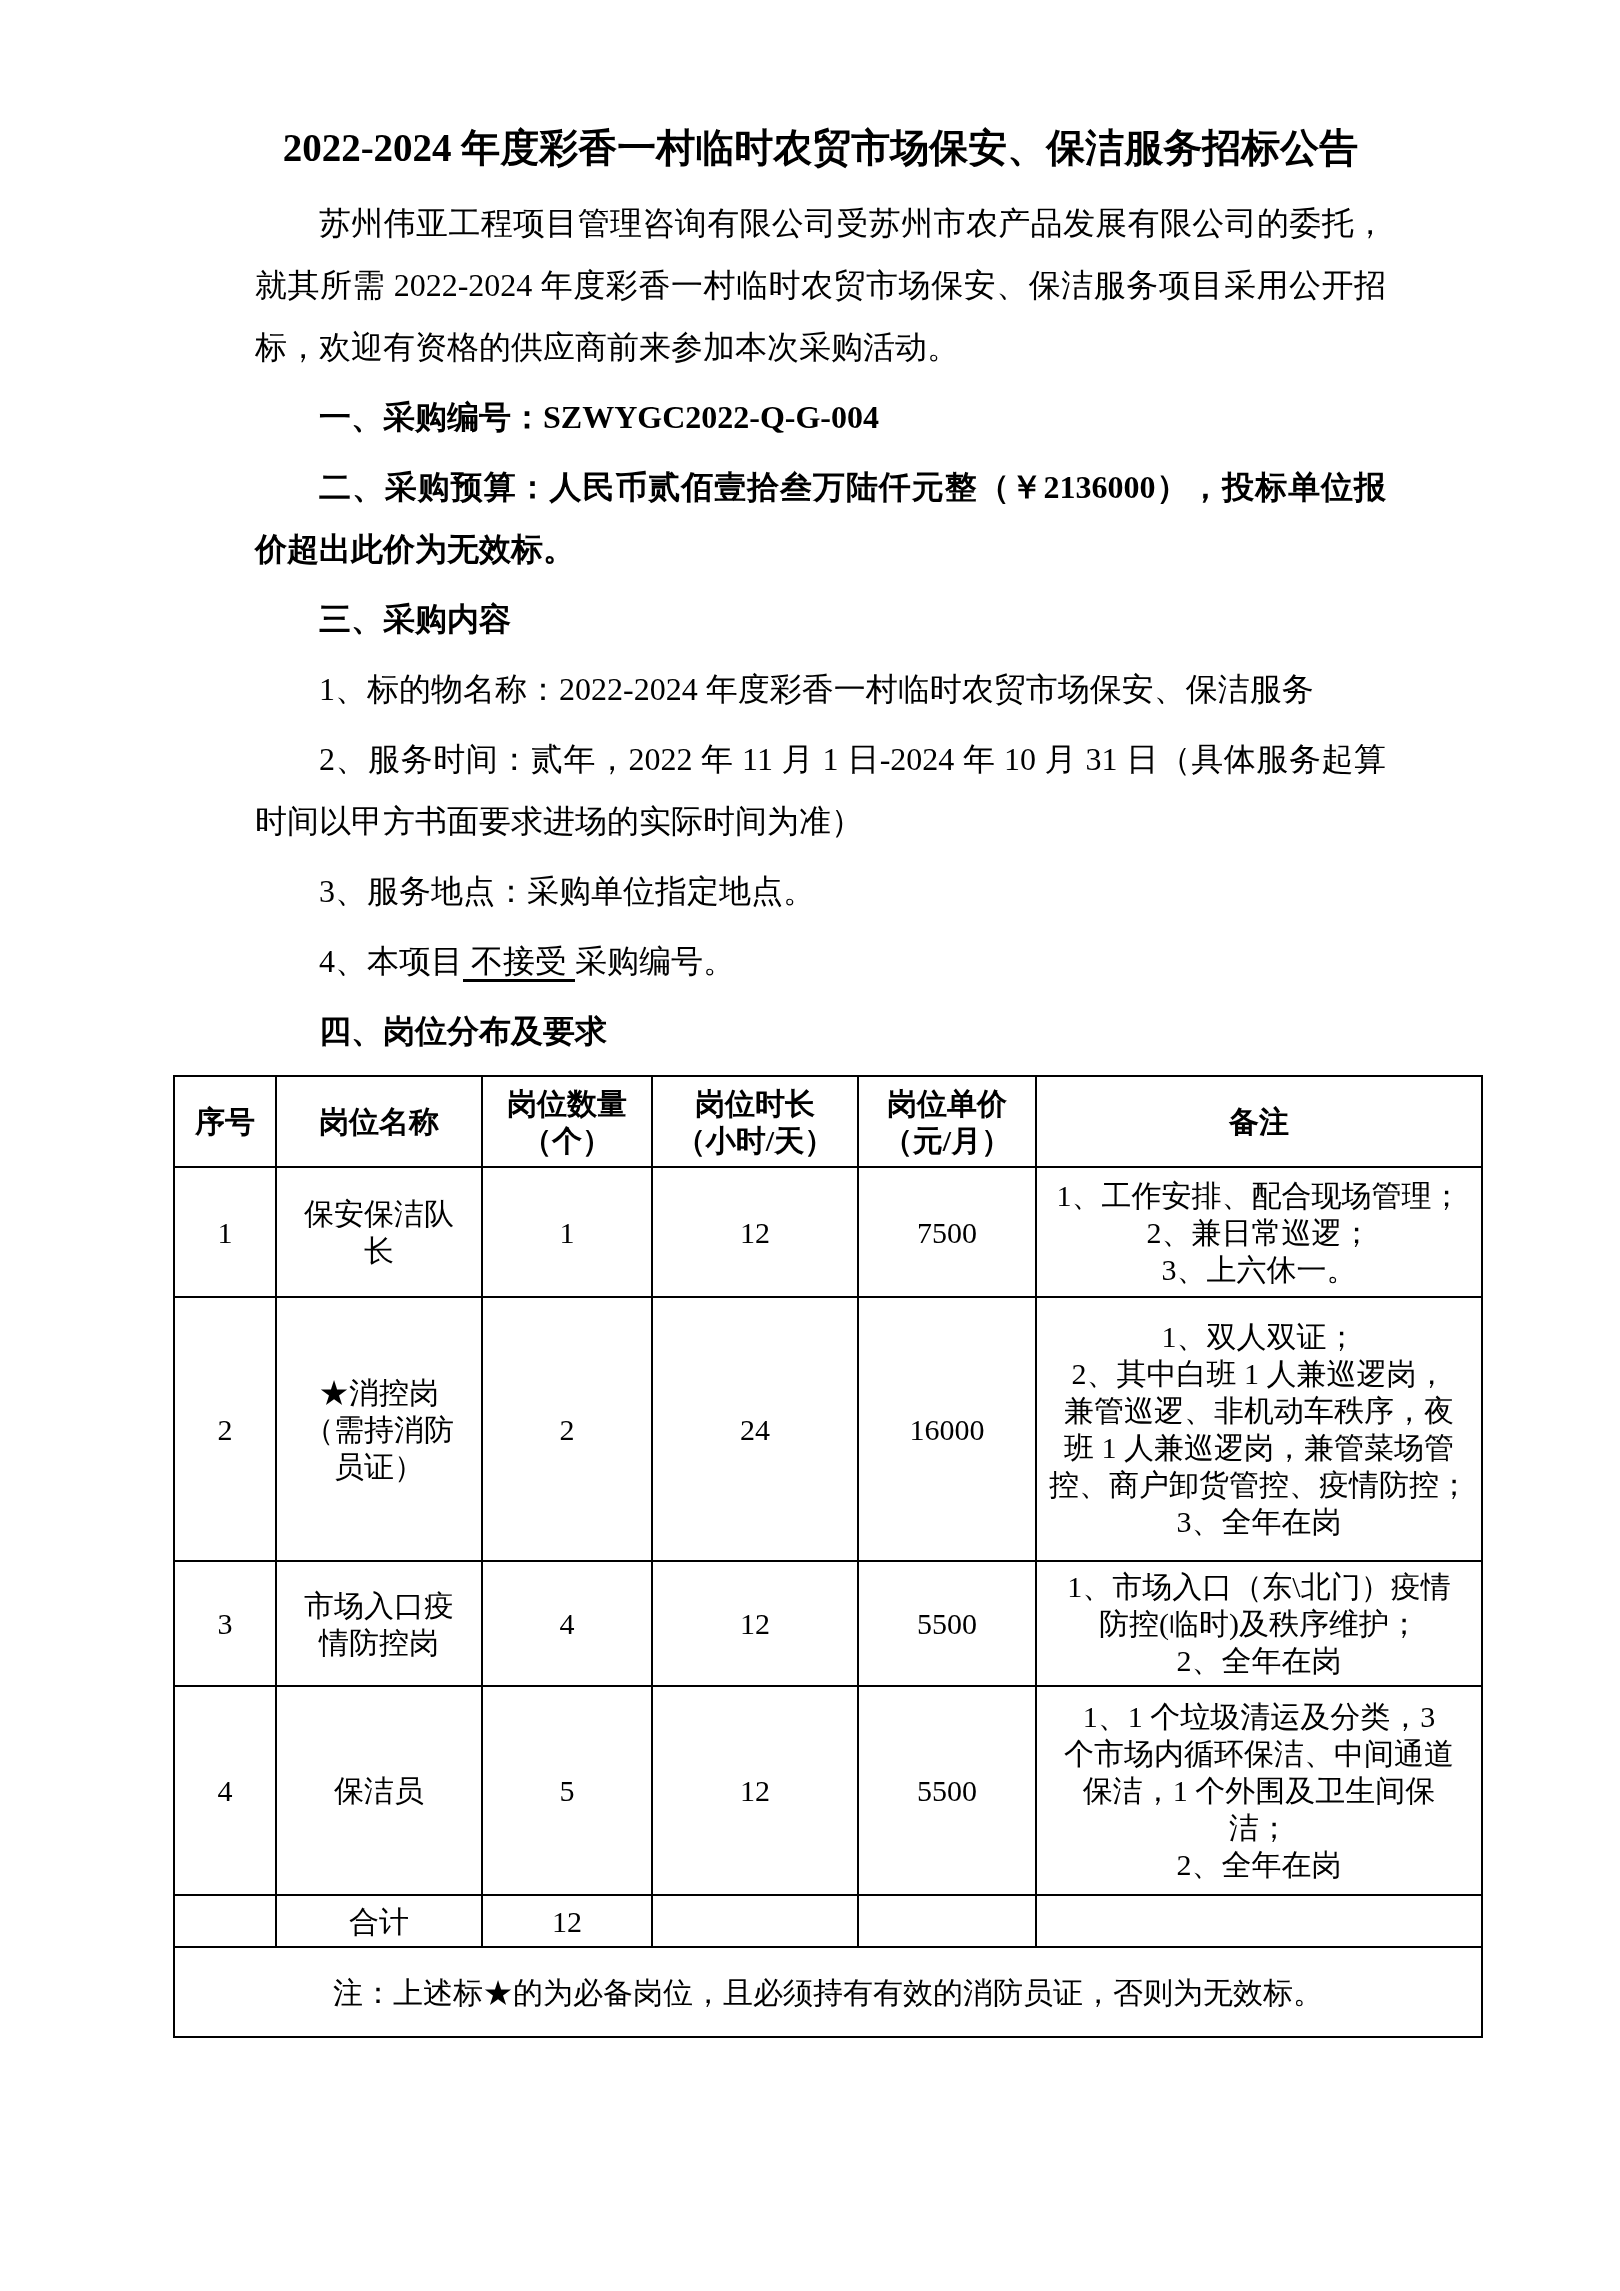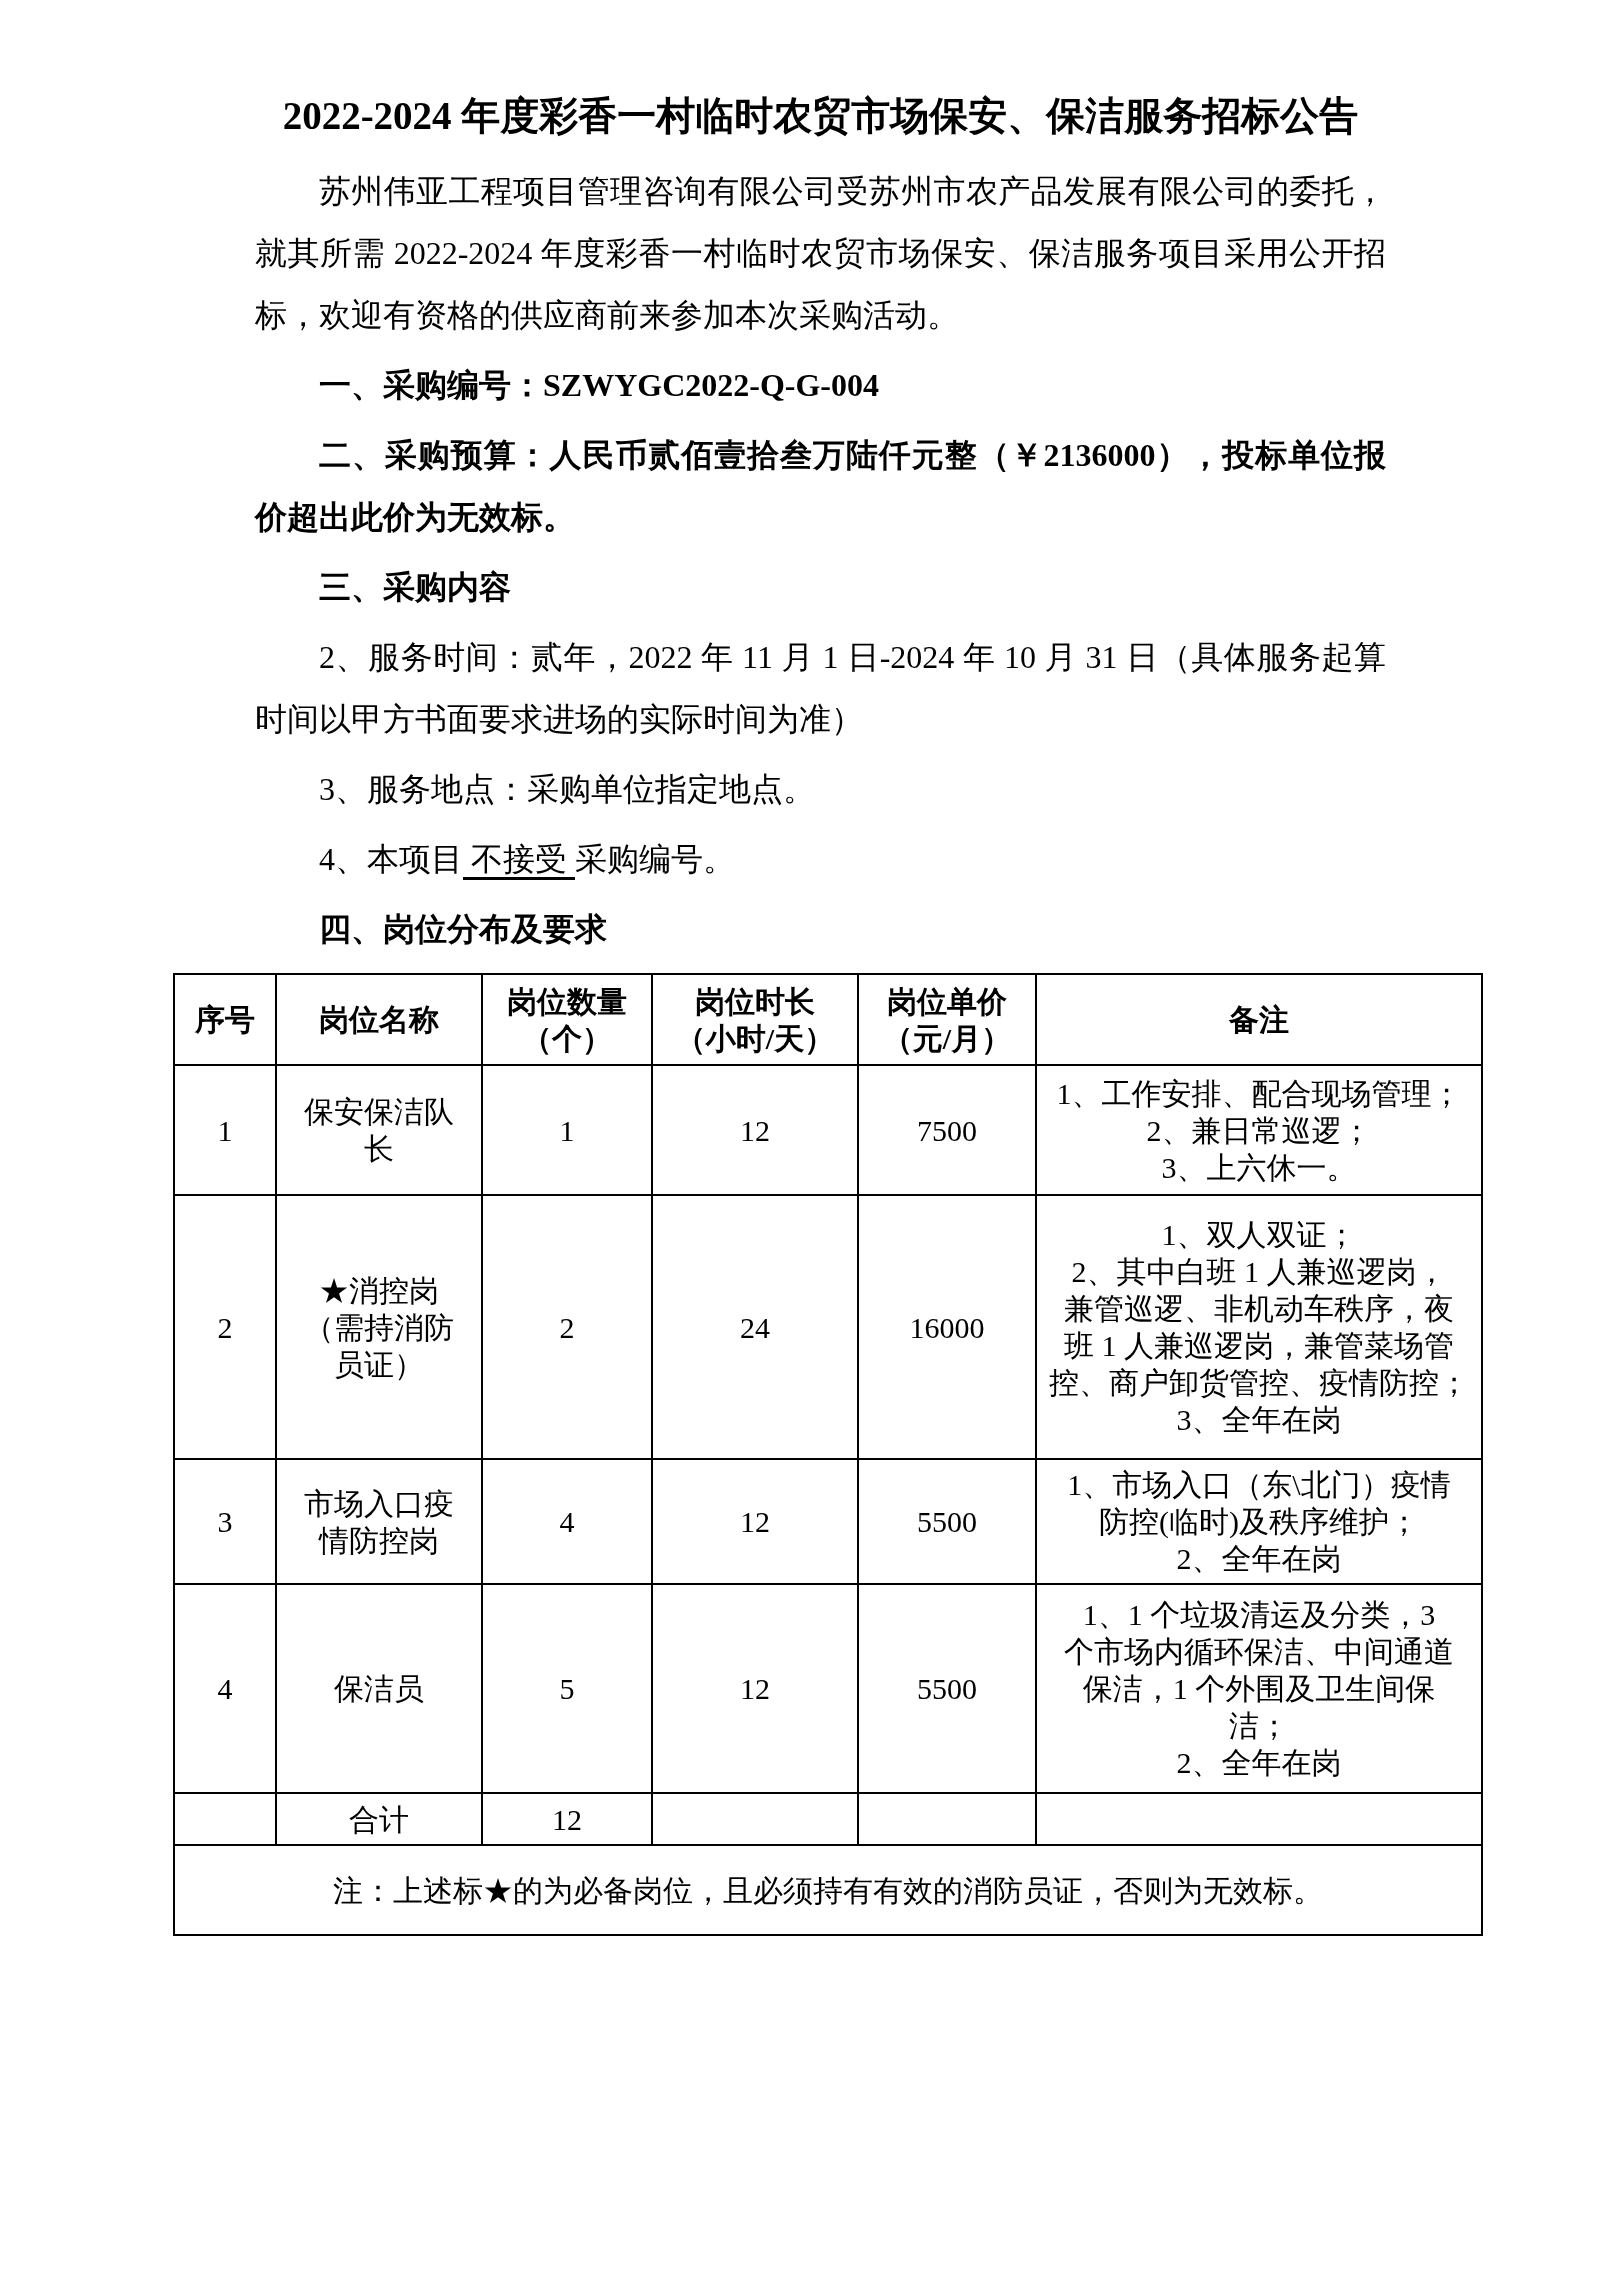--- a/index.html
+++ b/index.html
@@ -3,21 +3,21 @@
 <meta charset="utf-8">
 <style>
   html,body { margin:0; padding:0; background:#ffffff; }
   .page {
     position:relative;
     width:1620px; height:2292px;
     background:#ffffff;
     color:#000000;
     font-family:"Liberation Serif","DejaVu Serif",serif;
     box-sizing:border-box;
-    padding:83px 226px 0 247px;
+    padding:115px 226px 0 247px;
     overflow:hidden;
   }
   .doc-title {
     font-size:39px; line-height:65px; font-weight:bold;
     text-align:center; margin:0 0 11.8px 0;
   }
   .para {
     font-size:32px; line-height:62px; margin:8px;
     text-align:justify;
   }
@@ -60,20 +60,21 @@
   <h1 class="doc-title">2022-2024 年度彩香一村临时农贸市场保安、保洁服务招标公告</h1>
 
   <p class="para indent">苏州伟亚工程项目管理咨询有限公司受苏州市农产品发展有限公司的委托，就其所需 2022-2024 年度彩香一村临时农贸市场保安、保洁服务项目采用公开招标，欢迎有资格的供应商前来参加本次采购活动。</p>
 
   <p class="para indent bold">一、采购编号：SZWYGC2022-Q-G-004</p>
 
   <p class="para indent bold">二、采购预算：人民币贰佰壹拾叁万陆仟元整（￥2136000），投标单位报价超出此价为无效标。</p>
 
   <p class="para indent bold">三、采购内容</p>
 
+  <p class="para indent">1、标的物名称：2022-2024 年度彩香一村临时农贸市场保安、保洁服务</p>
 
   <p class="para indent">2、服务时间：贰年，2022 年 11 月 1 日-2024 年 10 月 31 日（具体服务起算时间以甲方书面要求进场的实际时间为准）</p>
 
   <p class="para indent">3、服务地点：采购单位指定地点。</p>
 
   <p class="para indent"><span>4、本项目</span><span class="ul"> 不接受 </span><span>采购编号。</span></p>
 
   <p class="para indent bold">四、岗位分布及要求</p>
 
   <table class="jobs">

